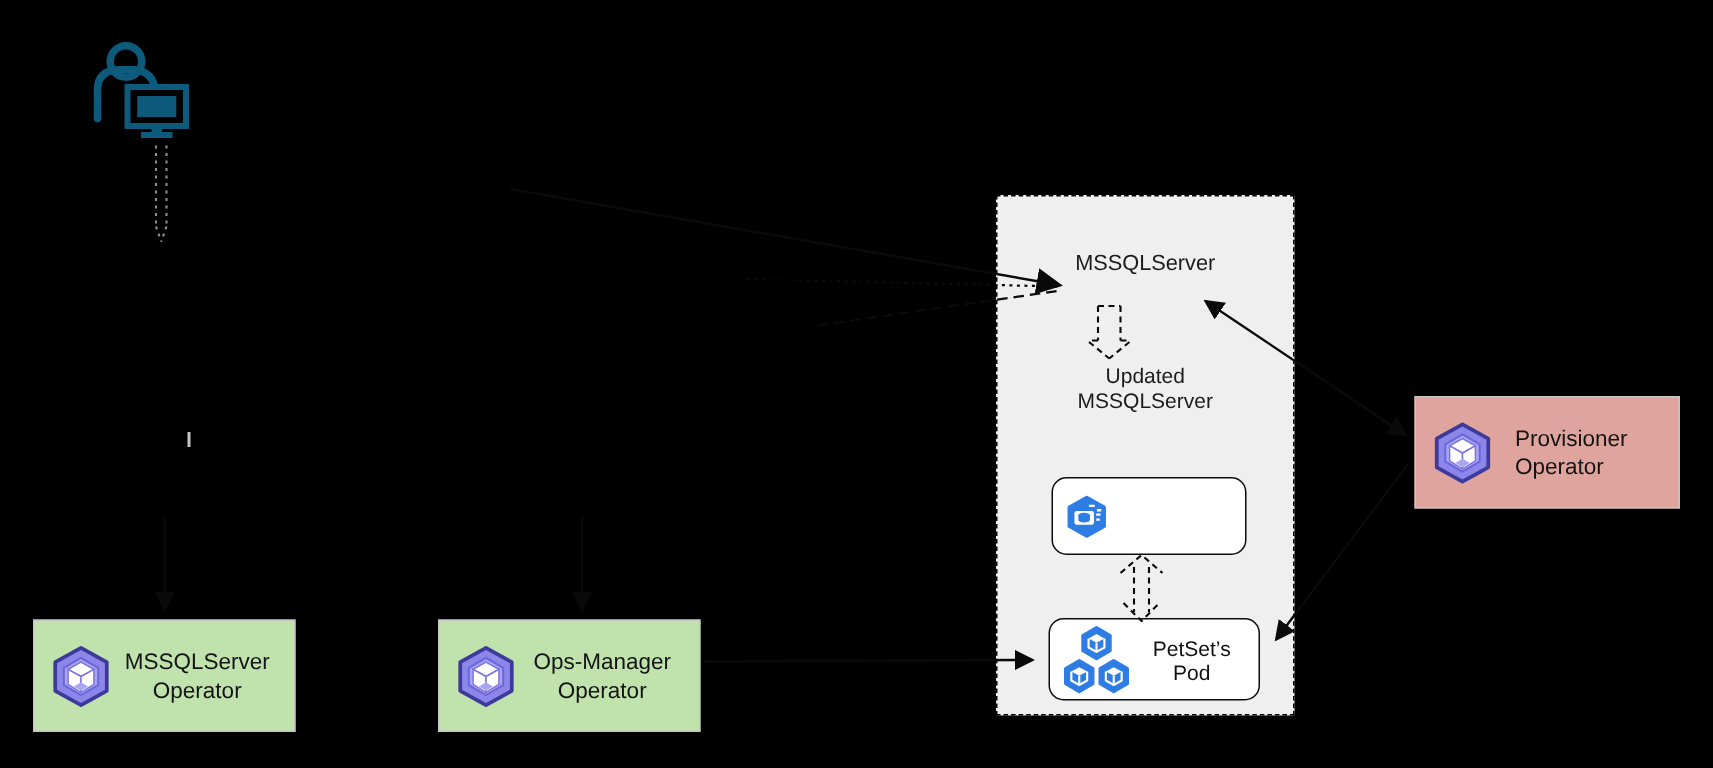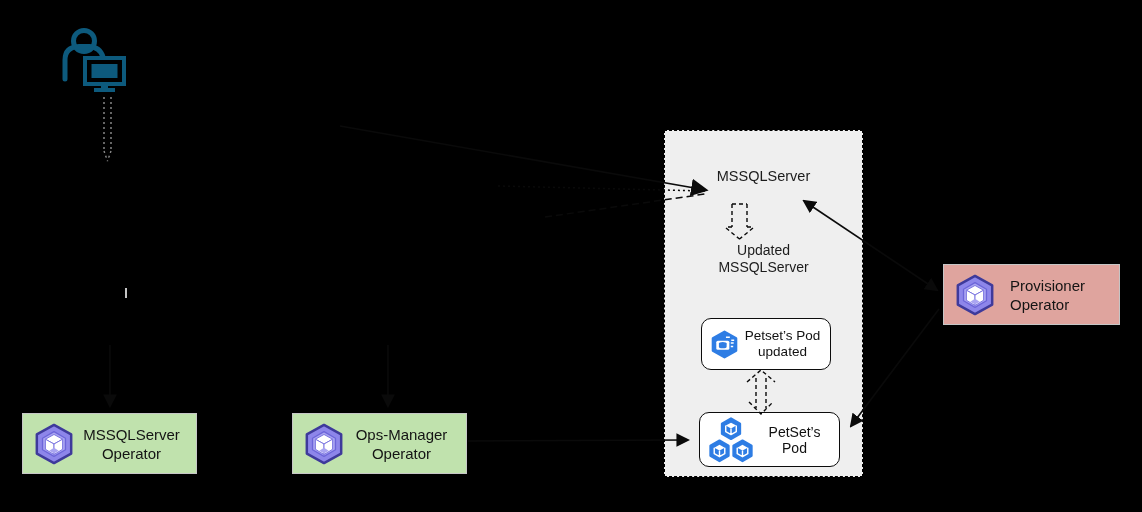--- a/index.html
+++ b/index.html
@@ -17,21 +17,21 @@
   .panel-label{left:664px;width:199px;text-align:center;color:#1c1c1c;}
   #mssql-label{top:168px;font-size:14.5px;}
   #updated-label{top:242px;font-size:14px;line-height:16.5px;}
   
   .node{background:#fff;border:1.6px solid #0c0c0c;border-radius:10px;box-sizing:border-box;
         display:flex;align-items:center;}
   #node-pod-updated{left:701px;top:318px;width:130px;height:52px;padding:0 4px 0 8px;}
   #node-petset-pod{left:699px;top:412px;width:141px;height:55px;padding:0 4px 0 8px;}
   .node .txt{flex:1;text-align:center;font-size:13.5px;line-height:16px;color:#111;}
   
-  .op-box{height:61px;border:1px solid #c6c6c6;box-sizing:border-box;display:flex;
+  .op-box{height:75px;border:1px solid #c6c6c6;box-sizing:border-box;display:flex;
           align-items:center;padding:0 8px 0 10px;}
   .op-box .txt{flex:1;font-size:15px;line-height:19px;color:#141414;}
   #op-autoscalar{left:22px;top:413px;width:175px;background:var(--green-fill);}
   #op-autoscalar .txt{text-align:center;}
   #op-opsmanager{left:292px;top:413px;width:175px;background:var(--green-fill);}
   #op-opsmanager .txt{text-align:center;}
   #op-provisioner{left:943px;top:264px;width:177px;background:var(--pink-fill);}
   #op-provisioner .txt{text-align:left;padding-left:14px;}
   #overlay{left:0;top:0;pointer-events:none;}
   #artifact-tick{left:125px;top:288px;width:2px;height:10px;background:#c4c4c4;}
@@ -61,24 +61,20 @@
   </div>
 
   <div class="abs node" id="node-pod-updated">
     <svg width="29" height="29" viewBox="0 0 30 30">
       <polygon points="15,1.8 27,8.5 27,21.5 15,28.2 3,21.5 3,8.5" fill="var(--pod-blue)" stroke="var(--pod-blue)" stroke-width="2.5" stroke-linejoin="round"></polygon>
       <path d="M16.5,7.5 H20.5 M22,10.5 H25 M21.5,13.5 h3 M21.5,17 h2.5" stroke="#fff" stroke-width="1.6" fill="none"></path>
       <rect x="6.5" y="11" width="13.5" height="9.5" rx="1.6" fill="#fff"></rect>
       <ellipse cx="13.2" cy="14" rx="4" ry="1.7" fill="var(--pod-blue)"></ellipse>
       <path d="M9.2,14 v3.2 a4,1.7 0 0 0 8,0 V14" fill="var(--pod-blue)"></path>
     </svg>
-    <div class="txt">
-      <div>Petset’s Pod</div>
-      <div>updated</div>
-    </div>
   </div>
 
   <div class="abs node" id="node-petset-pod">
     <svg width="46" height="47" viewBox="0 0 48 49">
       <g stroke-linejoin="round">
         <g transform="translate(12,1)">
           <polygon points="12,1.5 21.5,7 21.5,17.5 12,23 2.5,17.5 2.5,7" fill="var(--pod-blue)" stroke="var(--pod-blue)" stroke-width="2.2"></polygon>
           <polygon points="12,6 17.5,9 12,12 6.5,9" fill="#fff"></polygon>
           <path d="M6.5,9 V15.3 L12,18.4 V12 M17.5,9 V15.3 L12,18.4" fill="none" stroke="#fff" stroke-width="1.5"></path>
         </g>

